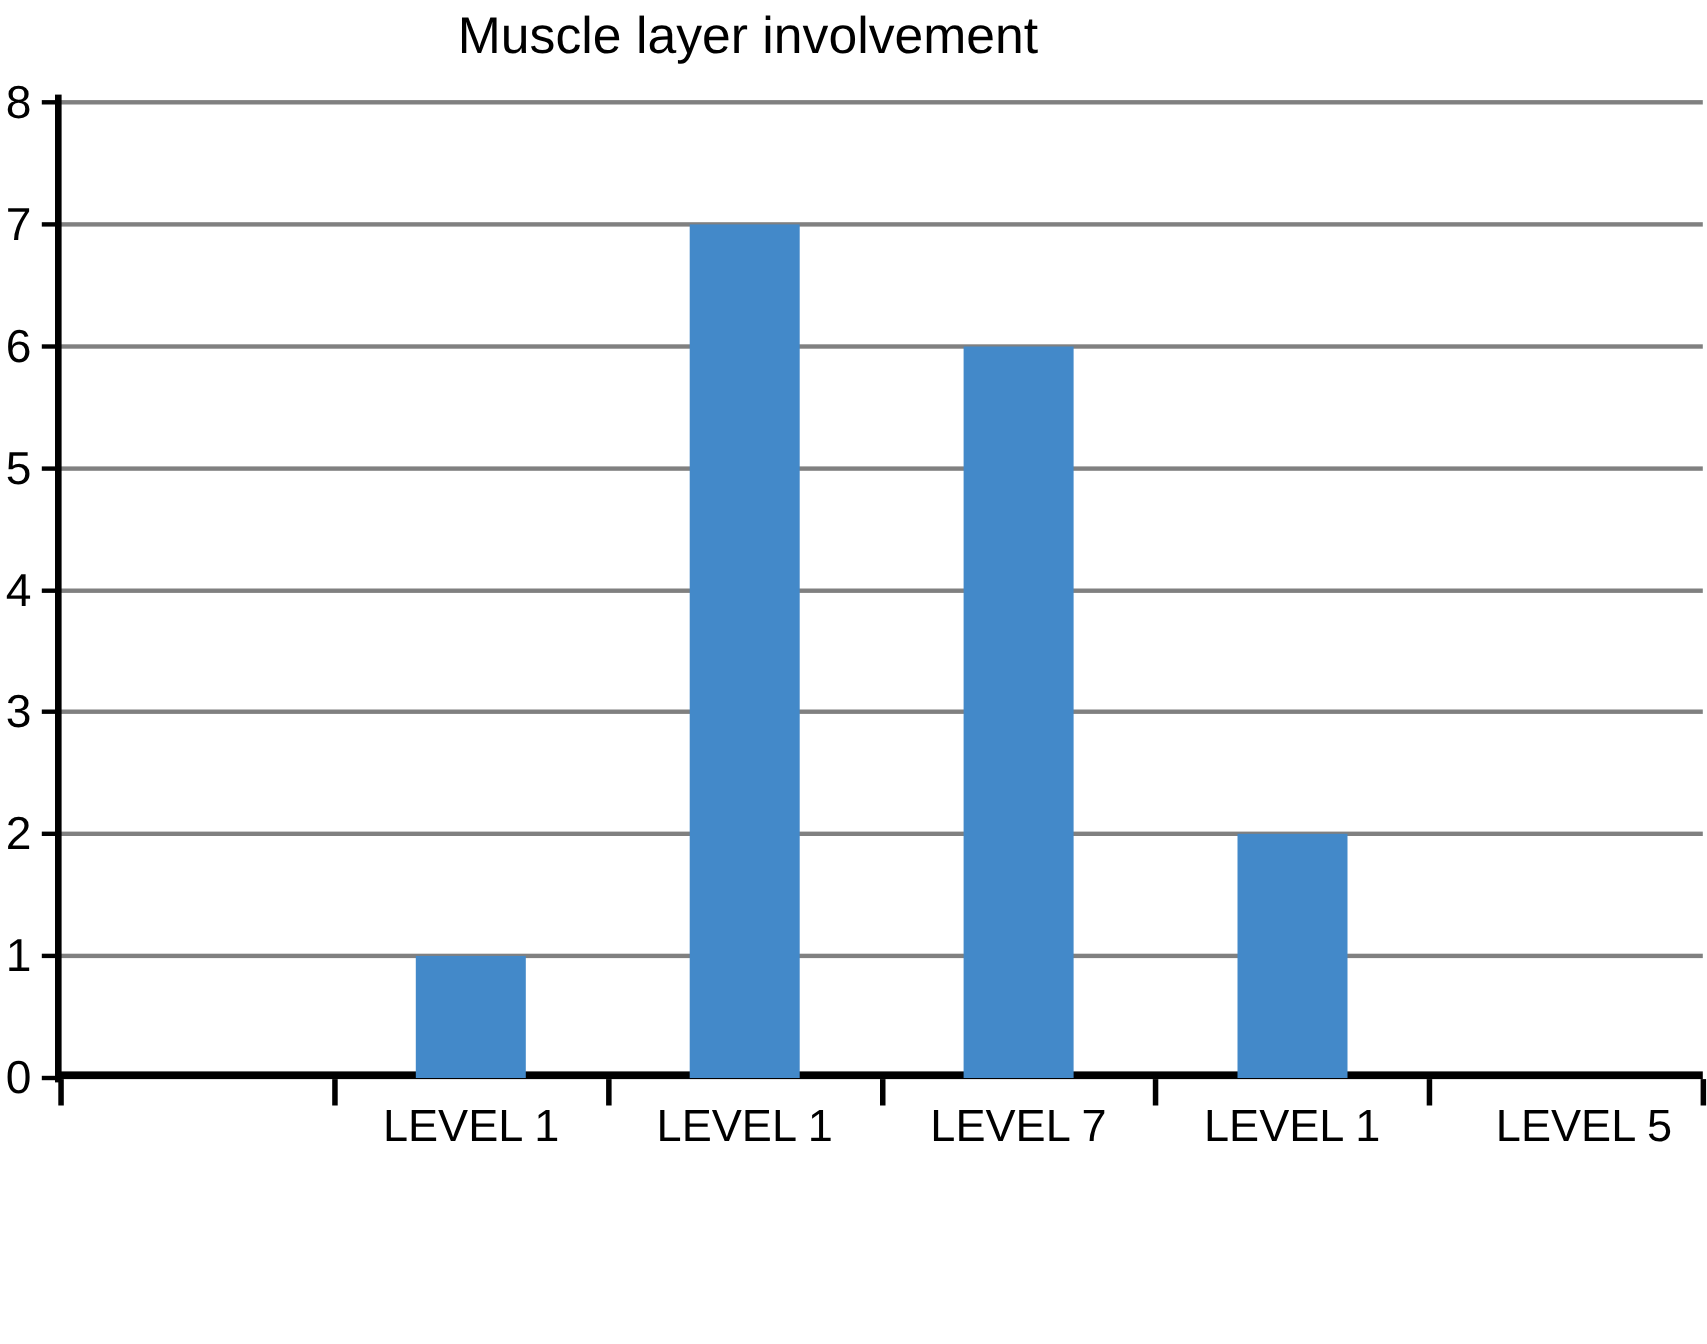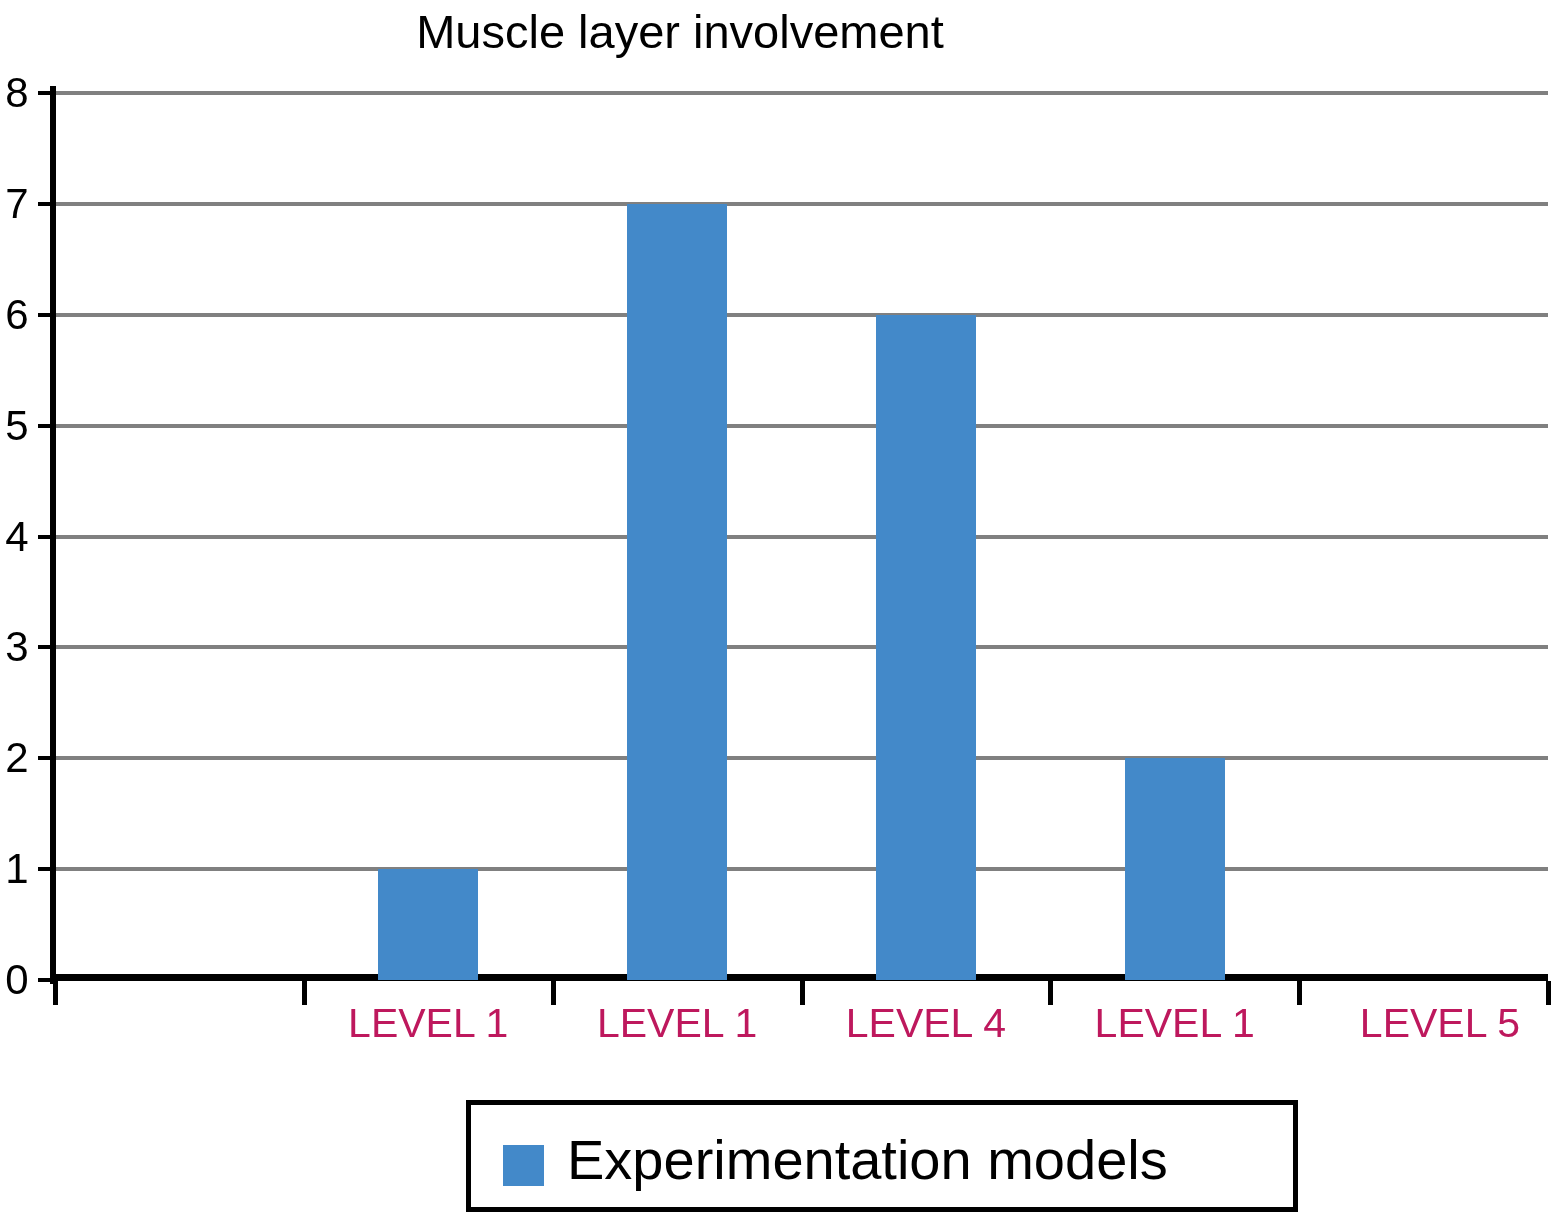--- a/index.html
+++ b/index.html
@@ -98,21 +98,21 @@
     color: #000000;
   }
 
   .xlabel {
     position: absolute;
     top: 1000px;
     width: 250px;
     text-align: center;
     font-size: 41px;
     line-height: 46px;
-    color: #be185d;
+    color: #000000;
     white-space: nowrap;
   }
 
   
   .bar {
     position: absolute;
     bottom: 0px;
   }
 
   
@@ -188,30 +188,26 @@
   <div id="x-ticks">
       <div class="xtick" style="left: 53px;"></div>
       <div class="xtick" style="left: 301.833px;"></div>
       <div class="xtick" style="left: 550.667px;"></div>
       <div class="xtick" style="left: 799.5px;"></div>
       <div class="xtick" style="left: 1048.33px;"></div>
       <div class="xtick" style="left: 1297.17px;"></div>
       <div class="xtick" style="left: 1546px;"></div>
       <div class="xlabel" style="left: 303.25px;">LEVEL 1</div>
       <div class="xlabel" style="left: 552.083px;">LEVEL 1</div>
-      <div class="xlabel" style="left: 800.917px;">LEVEL 4</div>
+      <div class="xlabel" style="left: 800.917px;">LEVEL 7</div>
       <div class="xlabel" style="left: 1049.75px;">LEVEL 1</div>
       <div class="xlabel" style="left: 1315px;">LEVEL 5</div>
     </div>
 
   <div id="bars-layer">
       <div class="bar" style="left: 378.25px; top: 869.125px; width: 100px; height: 110.875px; background: rgb(67, 137, 201);"></div>
       <div class="bar" style="left: 627.083px; top: 203.875px; width: 100px; height: 776.125px; background: rgb(67, 137, 201);"></div>
       <div class="bar" style="left: 875.917px; top: 314.75px; width: 100px; height: 665.25px; background: rgb(67, 137, 201);"></div>
       <div class="bar" style="left: 1124.75px; top: 758.25px; width: 100px; height: 221.75px; background: rgb(67, 137, 201);"></div>
     </div>
 
-  <div class="legend-box">
-    <div class="legend-swatch" style="background: rgb(67, 137, 201);"></div>
-    <div class="legend-label">Experimentation models</div>
-  </div>
 
 </div>
 
 </body></html>

